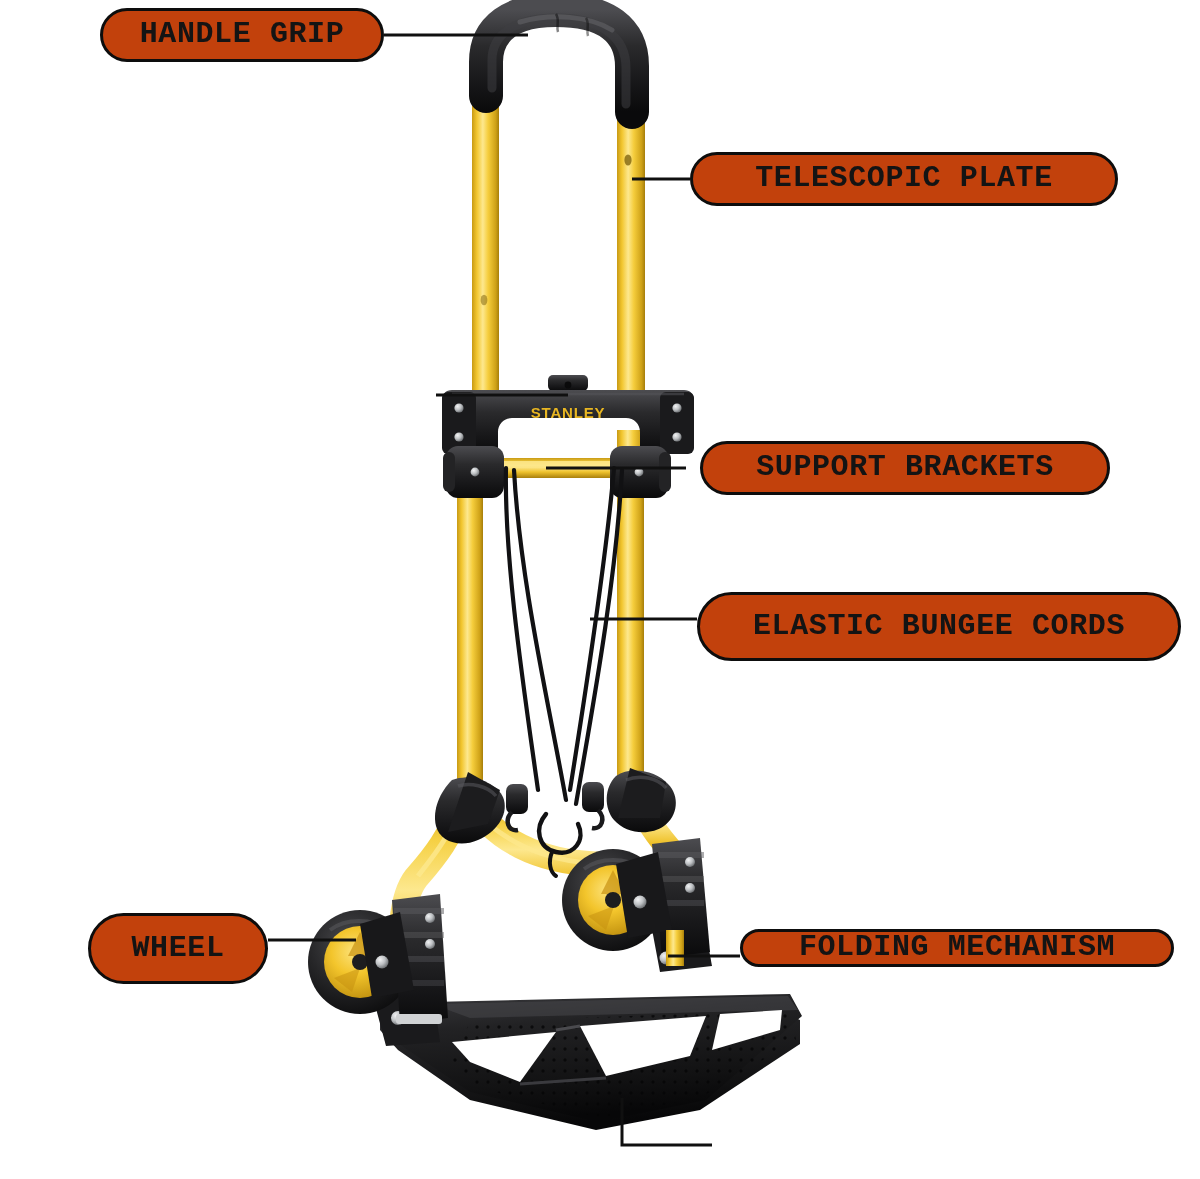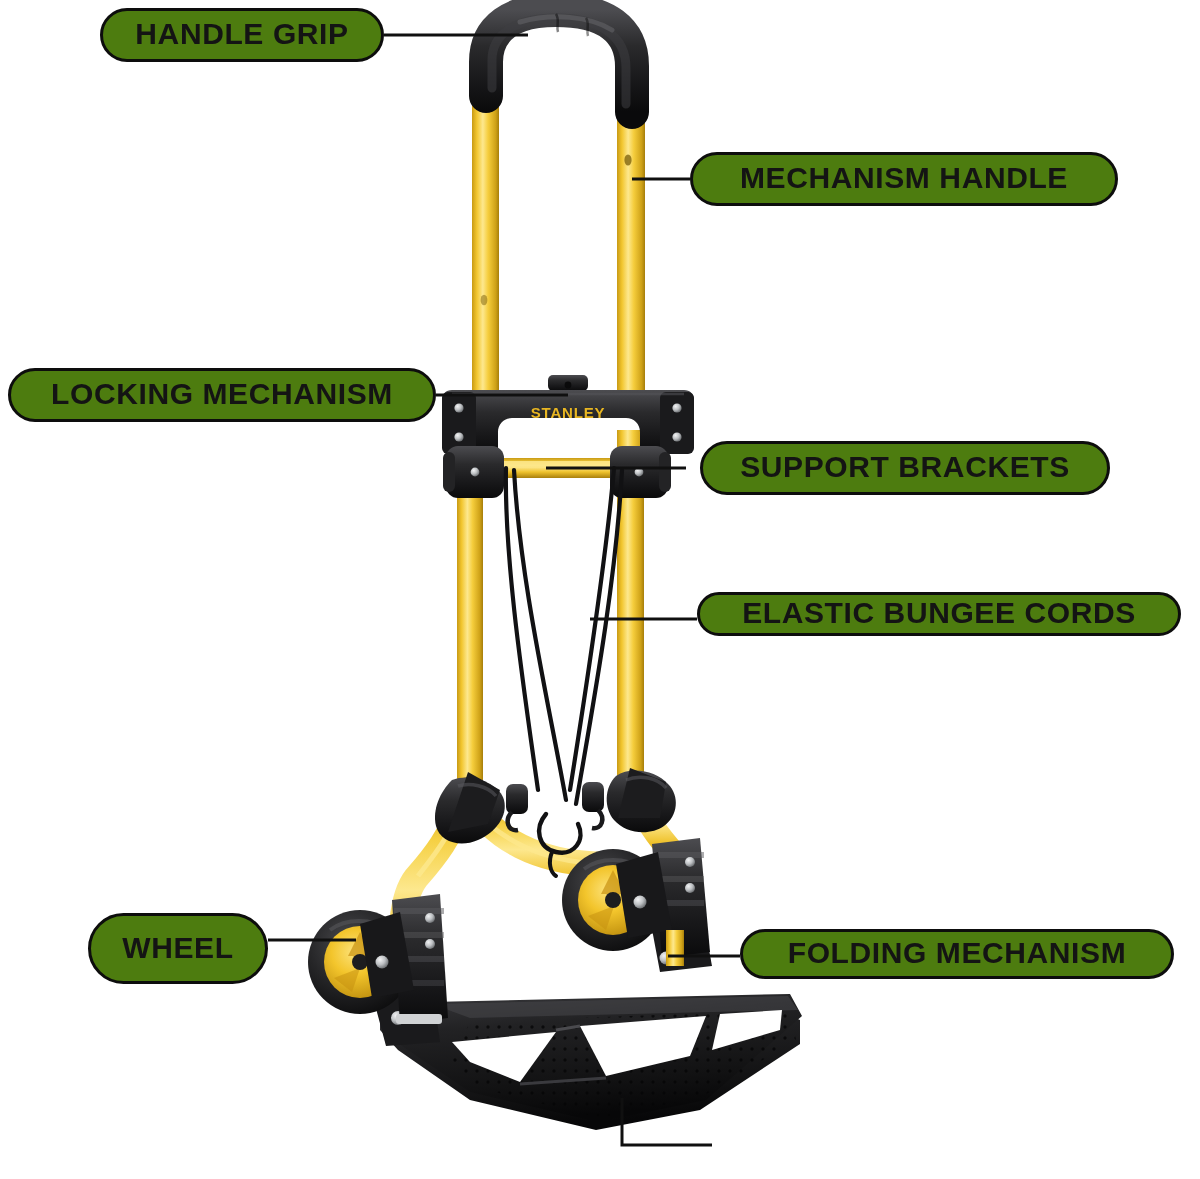--- a/index.html
+++ b/index.html
@@ -31,28 +31,28 @@
     top: 0;
     width: 1200px;
     height: 1179px;
   }
   .pill {
     position: absolute;
     box-sizing: border-box;
     display: flex;
     align-items: center;
     justify-content: center;
-    background: #4d7c0f;
+    background: #c2410c;
     border: 3px solid #0d0d0d;
     border-radius: 999px;
     color: #141414;
     font-weight: 700;
     letter-spacing: 0.6px;
     white-space: nowrap;
-    font-family: Liberation Sans, sans-serif;
+    font-family: Liberation Mono, monospace;
   }
   .pill span {
     display: block;
     line-height: 1;
     padding-bottom: 2px;
   }
 </style>
 </head>
 <body>
 
@@ -285,37 +285,34 @@
       <path d="M 740 956 L 668 956"></path>
       <path d="M 712 1145 L 622 1145 L 622 1098"></path>
     </g>
   </svg>
 
   <div class="pill" style="left:100px; top:8px; width:284px; height:54px; font-size:30px;">
     <span>HANDLE GRIP</span>
   </div>
 
   <div class="pill" style="left:690px; top:152px; width:428px; height:54px; font-size:30px;">
-    <span>MECHANISM HANDLE</span>
-  </div>
-
-  <div class="pill" style="left:8px; top:368px; width:428px; height:54px; font-size:30px;">
-    <span>LOCKING MECHANISM</span>
-  </div>
+    <span>TELESCOPIC PLATE</span>
+  </div>
+
 
   <div class="pill" style="left:700px; top:441px; width:410px; height:54px; font-size:30px;">
     <span>SUPPORT BRACKETS</span>
   </div>
 
-  <div class="pill" style="left:697px; top:592px; width:484px; height:44px; font-size:30px;">
+  <div class="pill" style="left:697px; top:592px; width:484px; height:69px; font-size:30px;">
     <span>ELASTIC BUNGEE CORDS</span>
   </div>
 
   <div class="pill" style="left:88px; top:913px; width:180px; height:71px; font-size:30px;align-items:center;">
     <span>WHEEL</span>
   </div>
 
-  <div class="pill" style="left:740px; top:929px; width:434px; height:50px; font-size:30px;">
+  <div class="pill" style="left:740px; top:929px; width:434px; height:38px; font-size:30px;">
     <span>FOLDING MECHANISM</span>
   </div>
 
 
 </div>
 
 </body></html>

